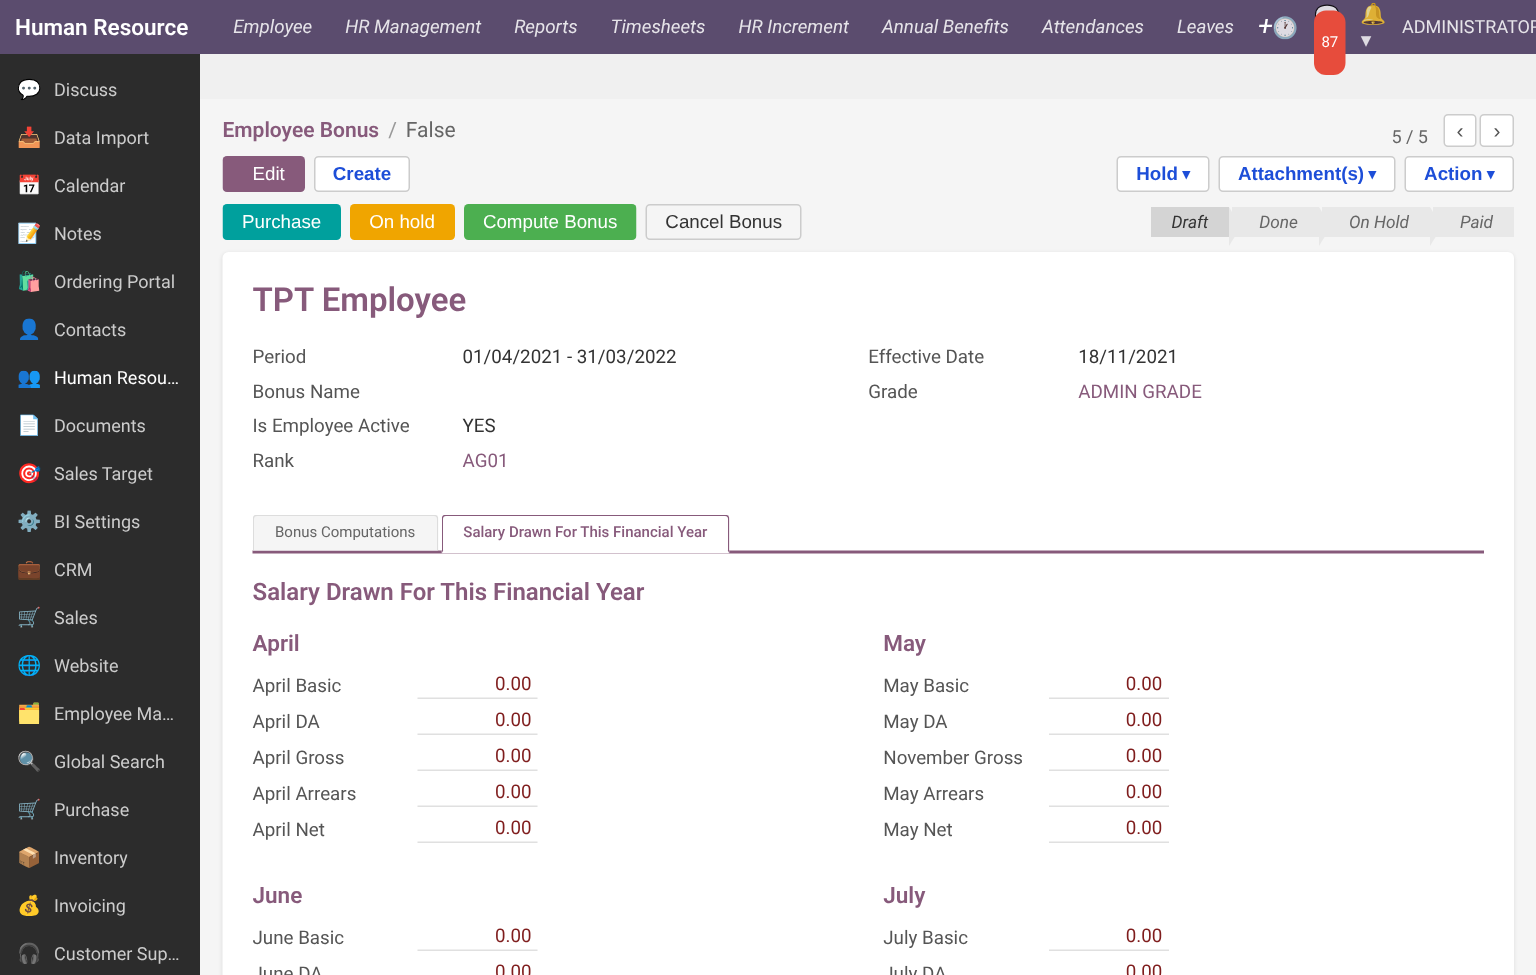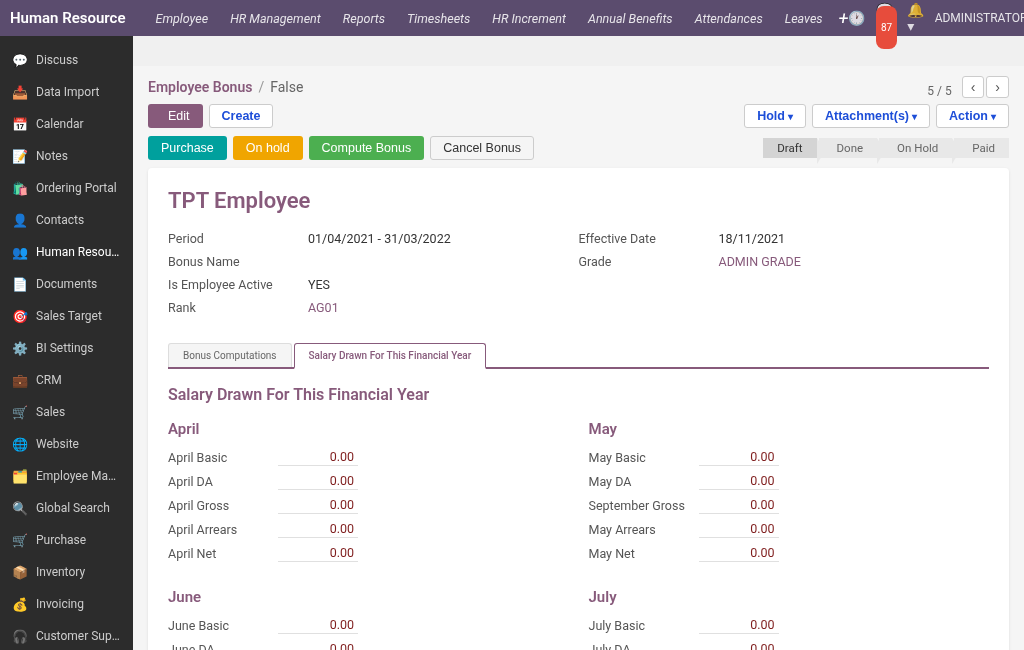--- a/index.html
+++ b/index.html
@@ -182,20 +182,21 @@
       flex-shrink: 0;
     }
     .status-step {
       display: flex;
       align-items: center;
       padding: 3px 14px;
       font-size: 11.5px;
       color: #666;
       background: #e8e8e8;
       position: relative;
+      font-style: italic;
     }
     .status-step:not(:last-child)::after {
       content: '';
       position: absolute;
       right: -8px;
       top: 0;
       width: 0; height: 0;
       border-top: 13px solid transparent;
       border-bottom: 13px solid transparent;
       border-left: 8px solid #e8e8e8;
@@ -529,21 +530,21 @@
             <div class="month-title">May</div>
             <div class="month-row">
               <span class="month-label">May Basic</span>
               <span class="month-value">0.00</span>
             </div>
             <div class="month-row">
               <span class="month-label">May DA</span>
               <span class="month-value">0.00</span>
             </div>
             <div class="month-row">
-              <span class="month-label">September Gross</span>
+              <span class="month-label">November Gross</span>
               <span class="month-value">0.00</span>
             </div>
             <div class="month-row">
               <span class="month-label">May Arrears</span>
               <span class="month-value">0.00</span>
             </div>
             <div class="month-row">
               <span class="month-label">May Net</span>
               <span class="month-value">0.00</span>
             </div>

